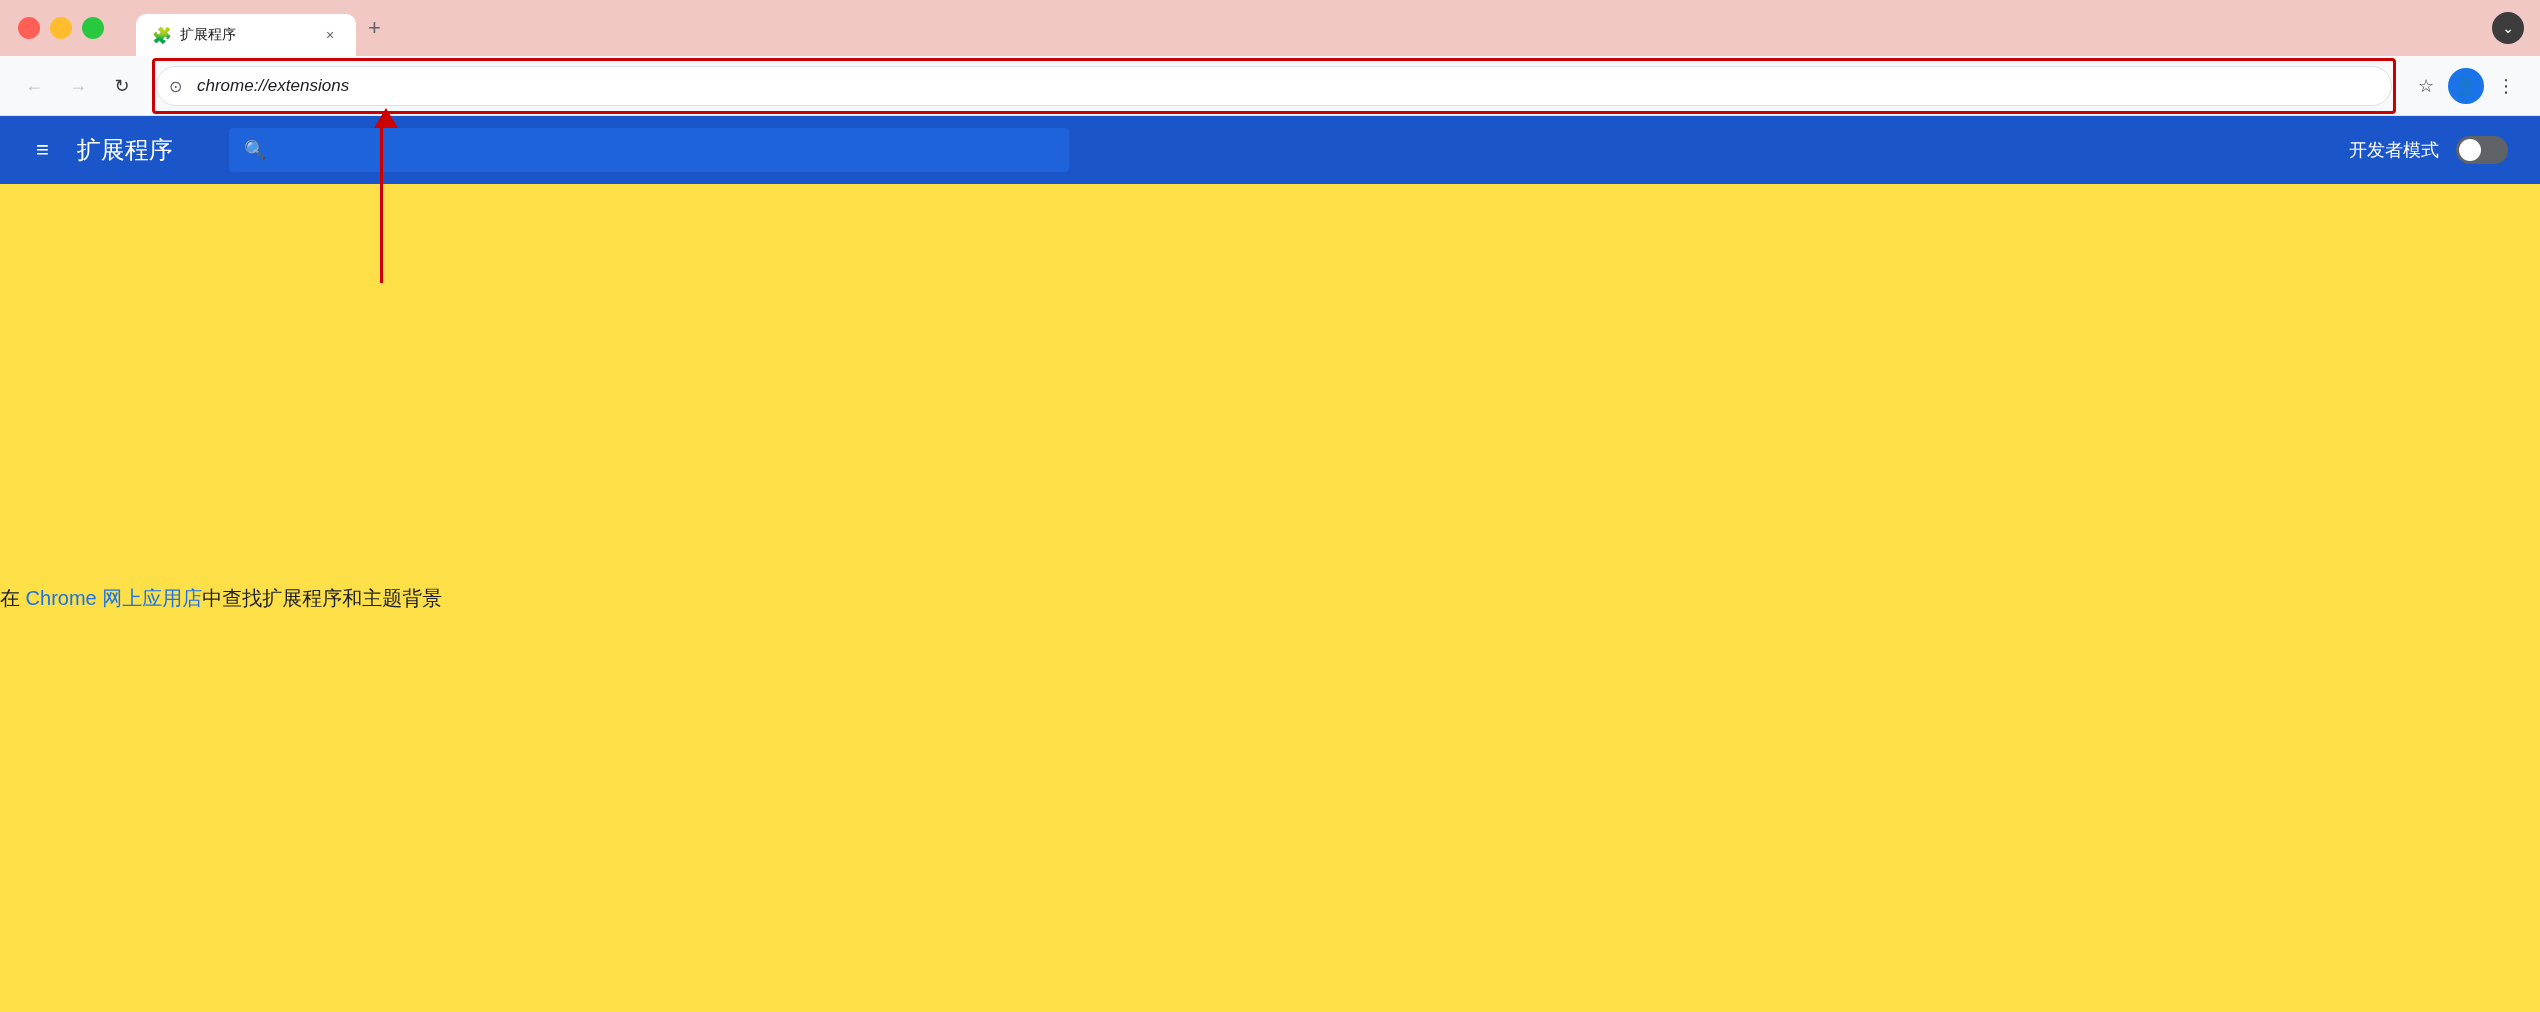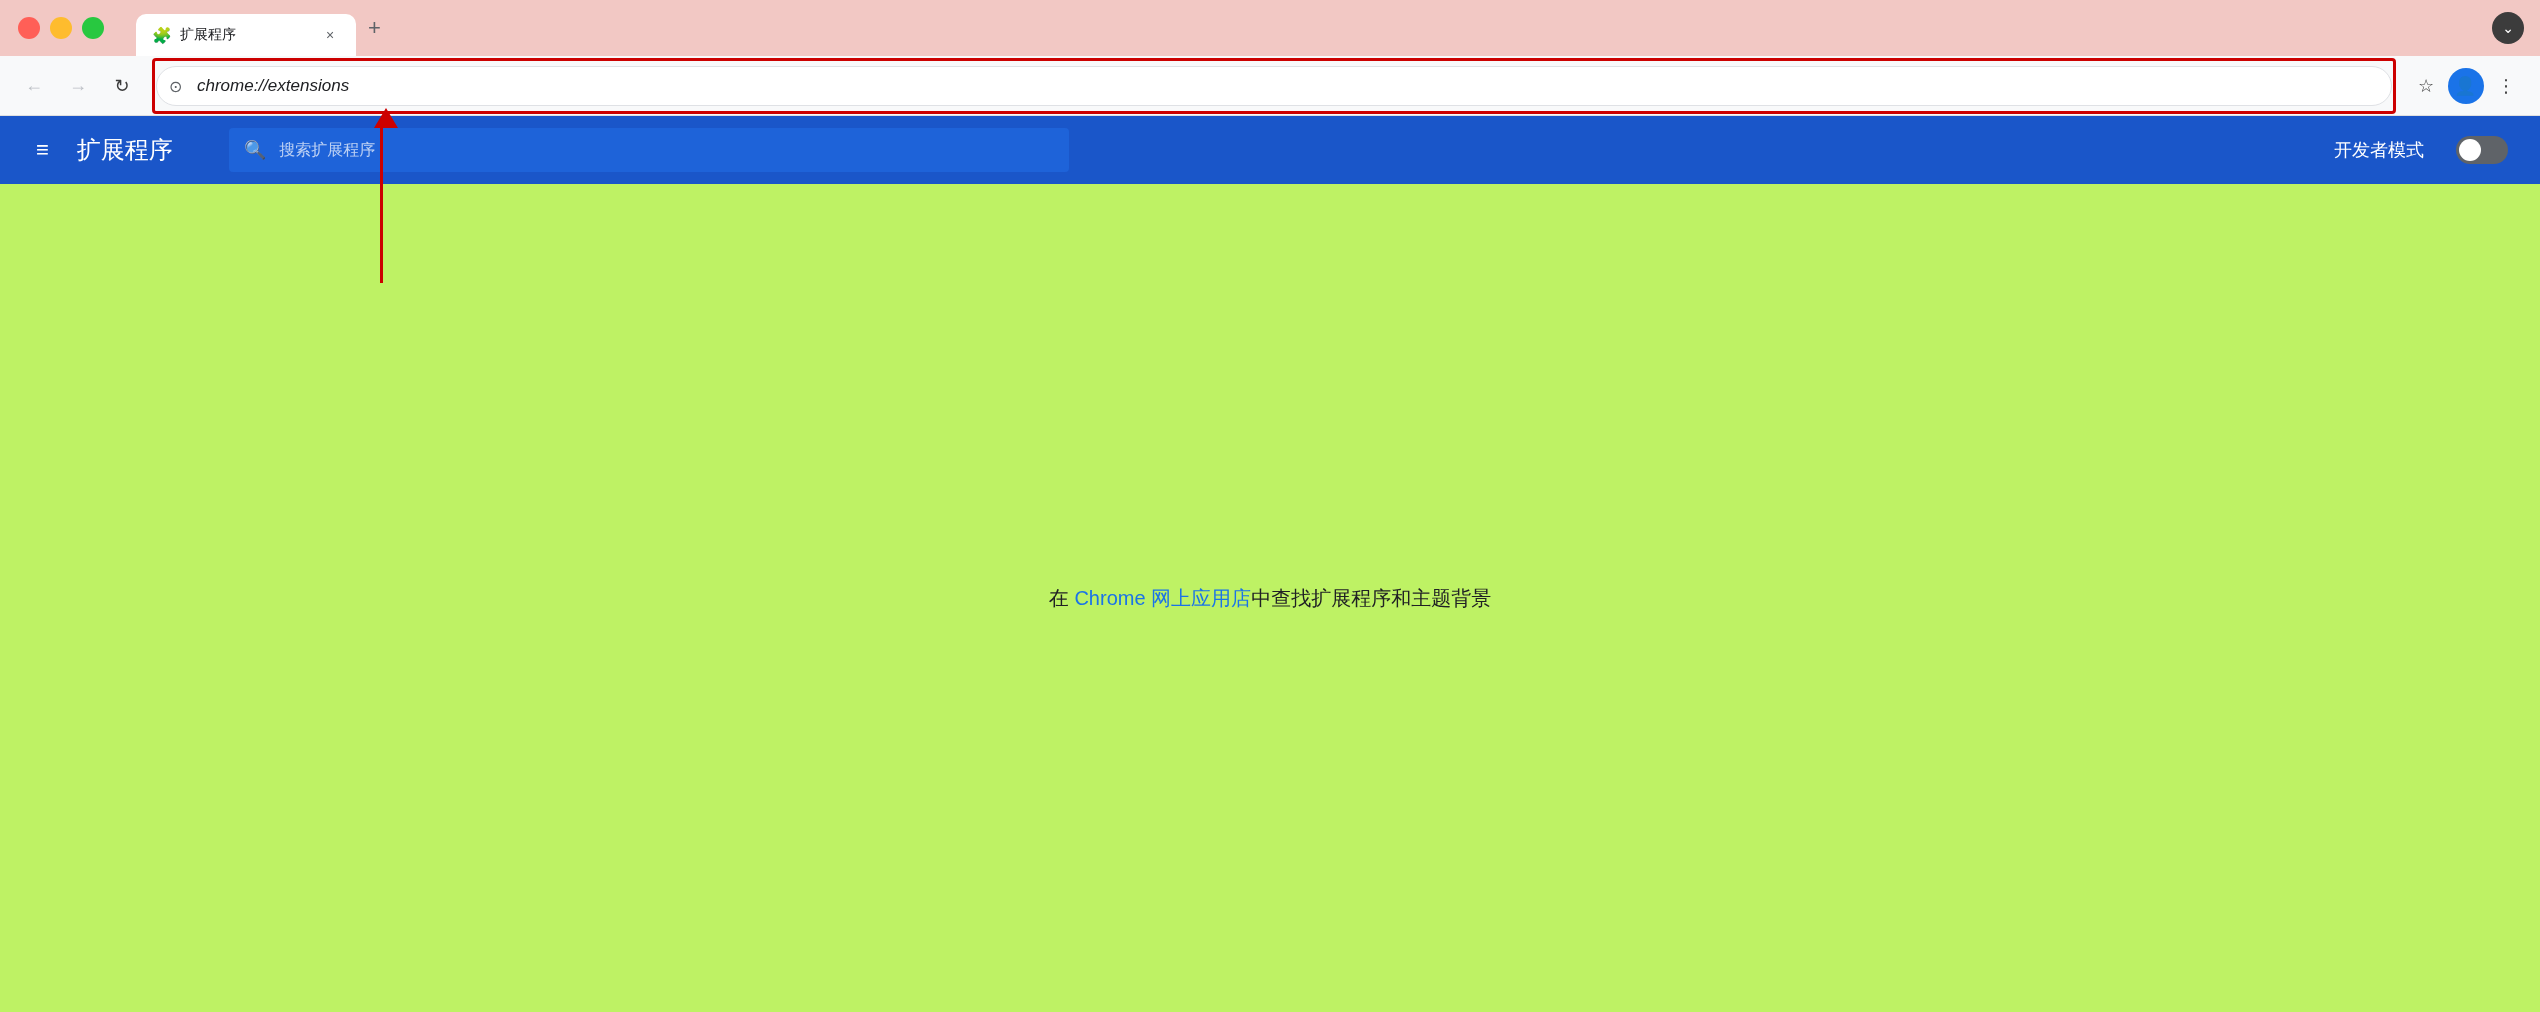--- a/index.html
+++ b/index.html
@@ -251,21 +251,21 @@
       color: rgba(255,255,255,0.7);
     }
     .search-icon {
       color: rgba(255,255,255,0.8);
       font-size: 18px;
     }
     .ext-header-right {
       margin-left: auto;
       display: flex;
       align-items: center;
-      gap: 32px;
+      gap: 17px;
     }
     .dev-mode-label {
       font-size: 18px;
       color: white;
     }
     .toggle-switch {
       width: 52px;
       height: 28px;
       background: #5f6368;
       border-radius: 14px;
@@ -279,25 +279,25 @@
       height: 22px;
       background: white;
       border-radius: 50%;
       position: absolute;
       left: 3px;
       transition: left 0.2s;
     }
 
     
     .main-content {
-      background: #bef264;
+      background: #fde047;
       flex: 1;
       display: flex;
       align-items: center;
-      justify-content: center;
+      justify-content: flex-start;
       height: calc(1012px - 56px - 60px - 68px);
     }
     .store-link-text {
       font-size: 20px;
       color: #202124;
       text-align: center;
     }
     .store-link {
       color: #1a73e8;
       text-decoration: none;
@@ -387,21 +387,20 @@
     <div class="ext-header-left">
       <button class="hamburger-btn">
         <span>≡</span>
       </button>
       <span class="ext-title">扩展程序</span>
     </div>
 
     <div class="search-bar-container">
       <div class="search-bar">
         <span class="search-icon">🔍</span>
-        <input type="text" placeholder="搜索扩展程序" style="">
       </div>
     </div>
 
     <div class="ext-header-right">
       <span class="dev-mode-label">开发者模式</span>
       <div class="toggle-switch">
         <div class="toggle-thumb"></div>
       </div>
     </div>
   </div>

